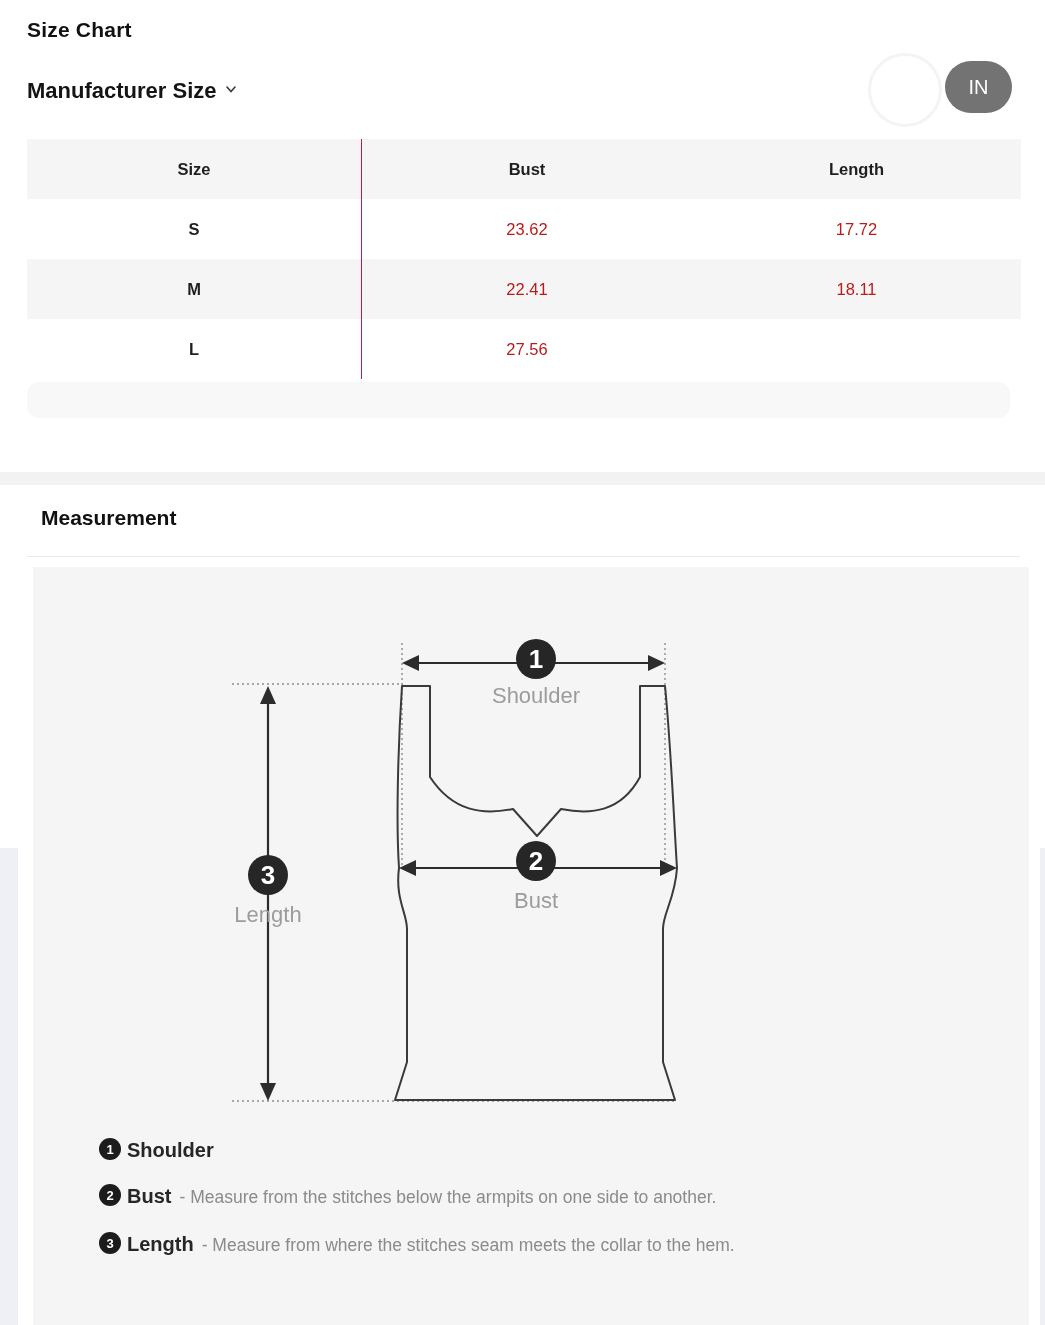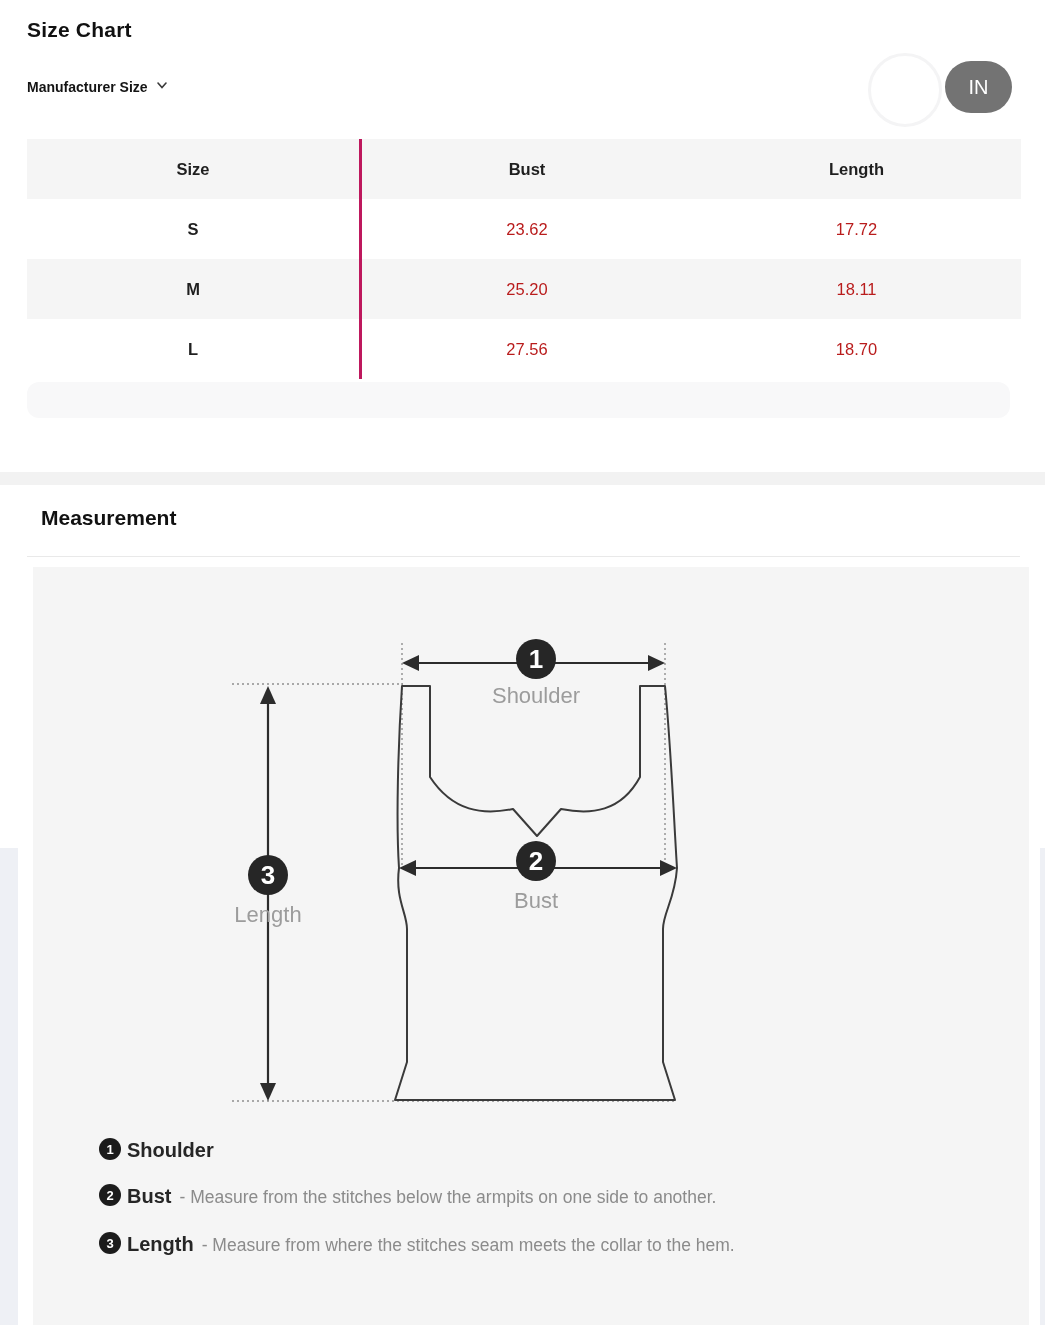--- a/index.html
+++ b/index.html
@@ -6,35 +6,35 @@
   html,body { width:1045px; height:1325px; }
   body {
     position:relative; background:#ffffff; overflow:hidden;
     font-family:"Liberation Sans", sans-serif; color:#1f1f1f;
   }
   .abs { position:absolute; }
 
   
   .page-title { left:27px; top:18px; font-size:21px; font-weight:bold; color:#111; letter-spacing:.2px; }
   .mfr-row { left:27px; top:78px; display:flex; align-items:center; cursor:pointer; }
-  .mfr-label { font-size:14px; font-weight:bold; color:#141414; }
+  .mfr-label { font-size:22px; font-weight:bold; color:#141414; }
   .chev { margin-left:7px; display:inline-block; }
 
   .ghost-circle { left:868px; top:53px; width:74px; height:74px; border-radius:50%;
                   border:3px solid #f4f4f5; background:transparent; }
   .unit-btn { left:945px; top:61px; width:67px; height:52px; border-radius:26px;
               background:#737373; color:#fff; font-size:20px; font-family:inherit;
               display:flex; align-items:center; justify-content:center; border:none; cursor:pointer; }
 
   
   .size-table { left:27px; top:139px; width:994px; }
   .t-row { display:flex; width:100%; height:60px; }
   .t-row.shaded { background:#f5f5f5; }
   .t-cell { display:flex; align-items:center; justify-content:center; font-size:16.5px; color:#b91c1c; }
-  .t-cell.c1 { width:335px; border-right:3px solid #be185d; }
+  .t-cell.c1 { width:335px; border-right:1px solid #be185d; }
   .t-cell.c2 { width:330px; }
   .t-cell.c3 { width:329px; }
   .t-head .t-cell, .t-cell.size-val { font-weight:bold; color:#1f1f1f; }
 
   
   .artifact-rect { left:27px; top:382px; width:983px; height:36px; background:#f8f8f9; border-radius:12px; }
   .section-band { left:0; top:472px; width:1045px; height:13px; background:#f2f2f2; }
   .left-strip  { left:0; top:848px; width:18px; height:477px; background:#eef0f5; }
   .right-strip { left:1040px; top:848px; width:5px; height:477px; background:#eef0f5; }
 
@@ -80,27 +80,26 @@
     <div class="t-cell c2">Bust</div>
     <div class="t-cell c3">Length</div>
   </div>
   <div class="t-row">
     <div class="t-cell c1 size-val">S</div>
     <div class="t-cell c2">23.62</div>
     <div class="t-cell c3">17.72</div>
   </div>
   <div class="t-row shaded">
     <div class="t-cell c1 size-val">M</div>
-    <div class="t-cell c2">25.20</div>
+    <div class="t-cell c2">22.41</div>
     <div class="t-cell c3">18.11</div>
   </div>
   <div class="t-row">
     <div class="t-cell c1 size-val">L</div>
     <div class="t-cell c2">27.56</div>
-    <div class="t-cell c3">18.70</div>
   </div>
 </div>
 
 <div class="abs artifact-rect"></div>
 <div class="abs section-band"></div>
 <div class="abs left-strip"></div>
 <div class="abs right-strip"></div>
 
 <h2 class="abs measure-title">Measurement</h2>
 <div class="abs thin-rule"></div>

